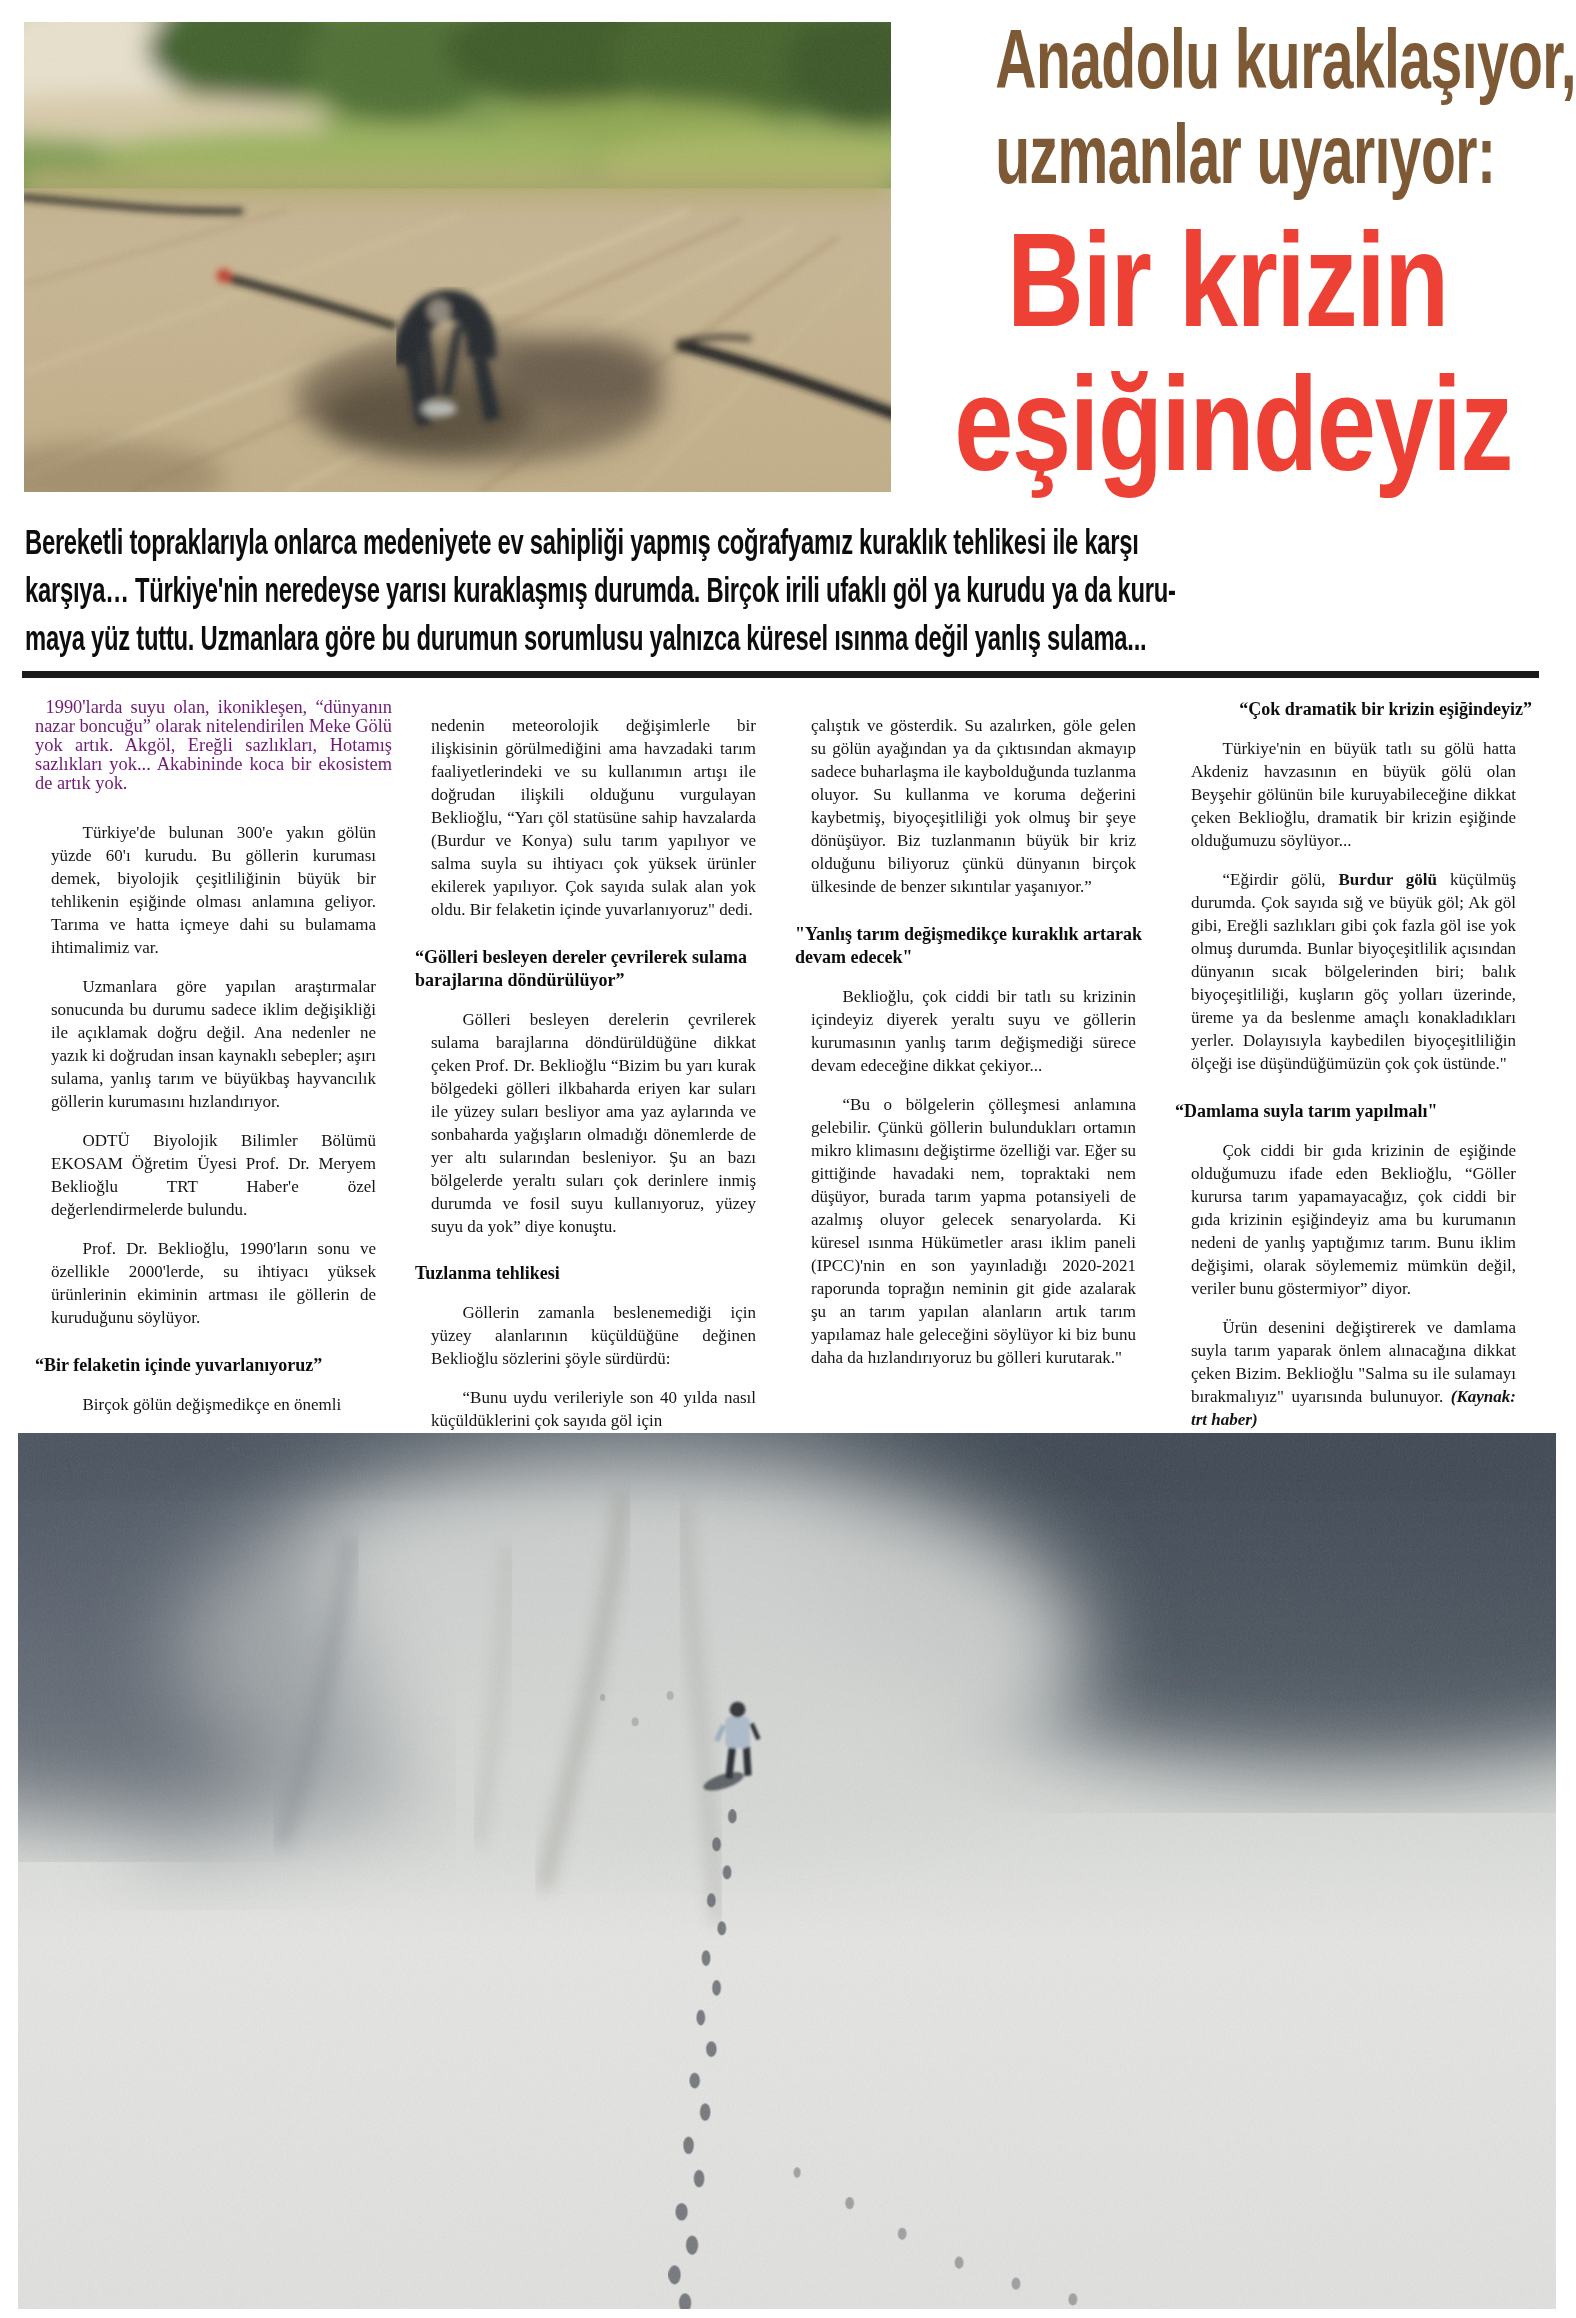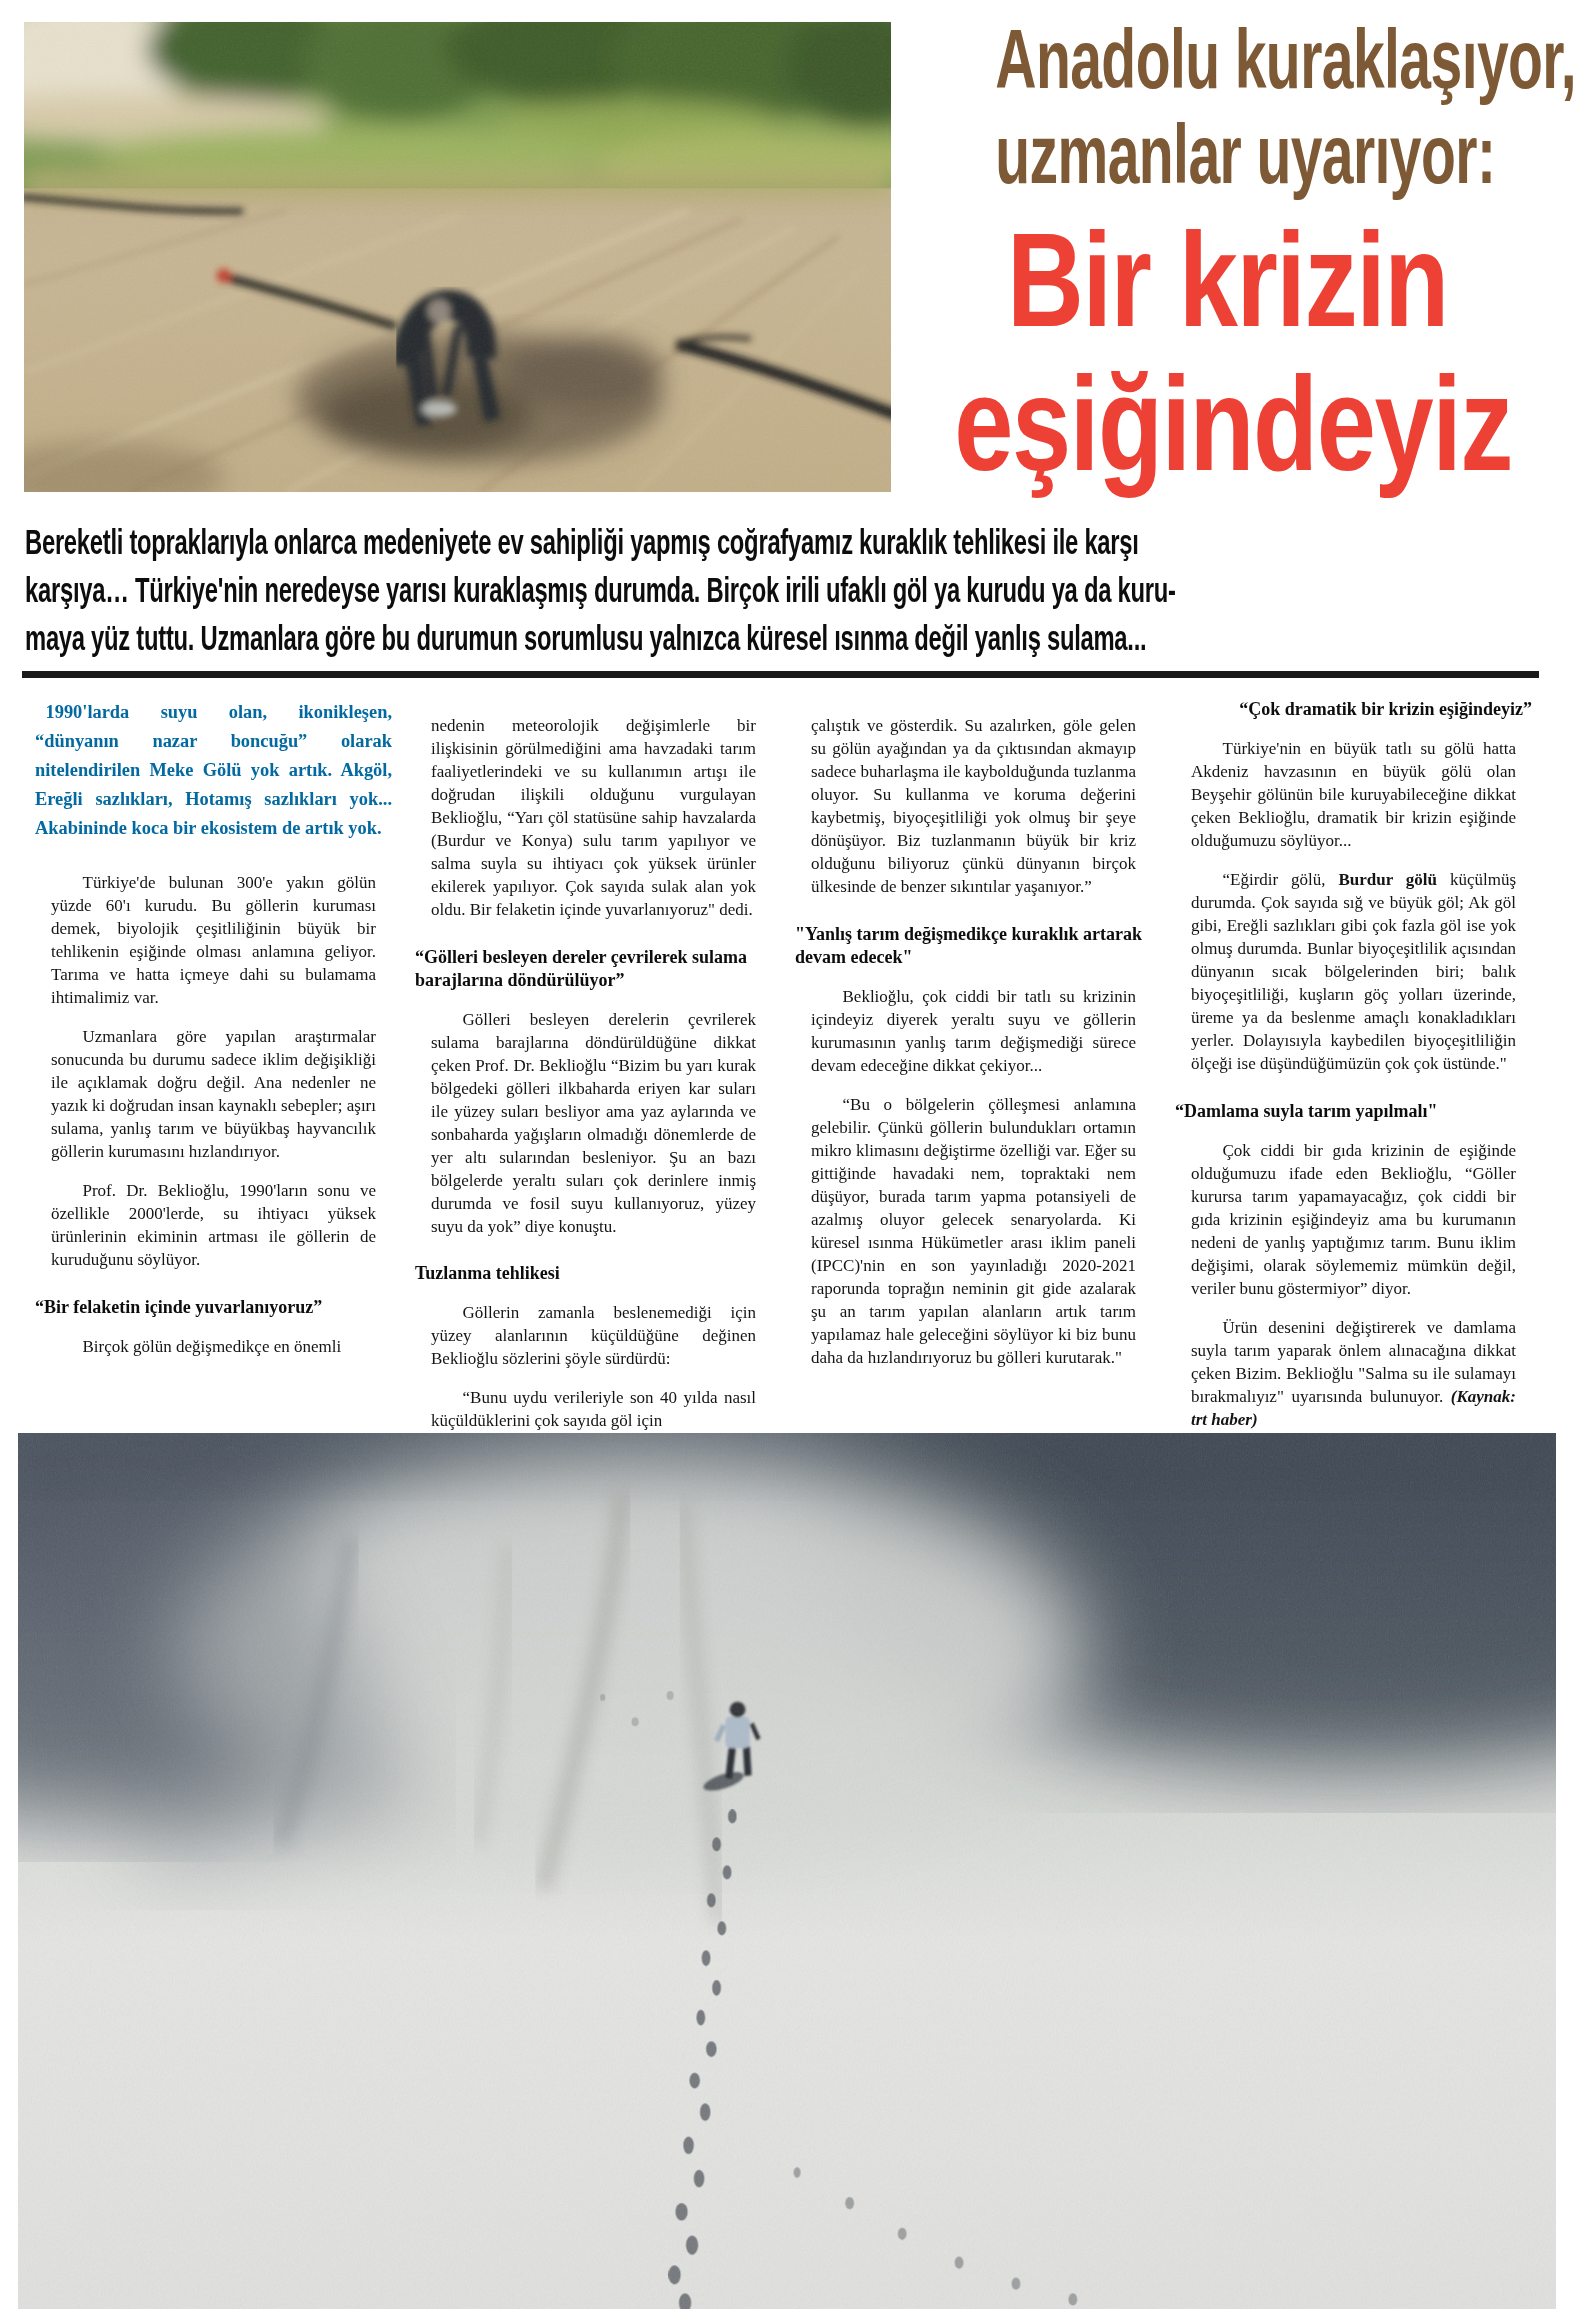--- a/index.html
+++ b/index.html
@@ -38,22 +38,22 @@
   }
   
   .rule{position:absolute;left:22px;top:671px;width:1517px;height:7px;background:#1a1a1a;}
   
   .columns{
     position:absolute;left:35px;top:698px;width:1499px;
     display:flex;gap:23px;
   }
   .col{width:357px;flex:0 0 357px;}
   .intro{
-    font-weight:bold;font-size:18.4px;line-height:29px;margin:0 0 28px 0;
-    text-align:justify;text-indent:10.5px;color:#0369a1;
+    font-weight:normal;font-size:18.4px;line-height:19px;margin:0 0 28px 0;
+    text-align:justify;text-indent:10.5px;color:#701a75;
   }
   .para{font-size:17px;line-height:23px;margin:16px;text-align:justify;color:#141414;}
   .para.indent{text-indent:31.5px;}
   .subhead{
     font-weight:bold;font-size:18px;line-height:23px;margin:24.5px 0 0 0;
     text-align:left;color:#0d0d0d;
   }
   .col > .subhead:first-child{margin-top:0;text-align:right;}
   .source{font-weight:bold;font-style:italic;font-size:17px;}
   
@@ -155,20 +155,21 @@
 </div>
 
 <div class="rule"></div>
 
 <div class="columns">
 
   <div class="col">
     <p class="intro">1990'larda suyu olan, ikonikleşen, “dünyanın nazar boncuğu” olarak nitelendirilen Meke Gölü yok artık. Akgöl, Ereğli sazlıkları, Hotamış sazlıkları yok... Akabininde koca bir ekosistem de artık yok.</p>
     <p class="para indent">Türkiye'de bulunan 300'e yakın gölün yüzde 60'ı kurudu. Bu göllerin kuruması demek, biyolojik çeşitliliğinin büyük bir tehlikenin eşiğinde olması anlamına geliyor. Tarıma ve hatta içmeye dahi su bulamama ihtimalimiz var.</p>
     <p class="para indent">Uzmanlara göre yapılan araştırmalar sonucunda bu durumu sadece iklim değişikliği ile açıklamak doğru değil. Ana nedenler ne yazık ki doğrudan insan kaynaklı sebepler; aşırı sulama, yanlış tarım ve büyükbaş hayvancılık göllerin kurumasını hızlandırıyor.</p>
+    <p class="para indent">ODTÜ Biyolojik Bilimler Bölümü EKOSAM Öğretim Üyesi Prof. Dr. Meryem Beklioğlu TRT Haber'e özel değerlendirmelerde bulundu.</p>
     <p class="para indent">Prof. Dr. Beklioğlu, 1990'ların sonu ve özellikle 2000'lerde, su ihtiyacı yüksek ürünlerinin ekiminin artması ile göllerin de kuruduğunu söylüyor.</p>
     <h3 class="subhead">“Bir felaketin içinde yuvarlanıyoruz”</h3>
     <p class="para indent">Birçok gölün değişmedikçe en önemli</p>
   </div>
 
   <div class="col">
     <p class="para">nedenin meteorolojik değişimlerle bir ilişkisinin görülmediğini ama havzadaki tarım faaliyetlerindeki ve su kullanımın artışı ile doğrudan ilişkili olduğunu vurgulayan Beklioğlu, “Yarı çöl statüsüne sahip havzalarda (Burdur ve Konya) sulu tarım yapılıyor ve salma suyla su ihtiyacı çok yüksek ürünler ekilerek yapılıyor. Çok sayıda sulak alan yok oldu. Bir felaketin içinde yuvarlanıyoruz" dedi.</p>
     <h3 class="subhead">“Gölleri besleyen dereler çevrilerek sulama barajlarına döndürülüyor”</h3>
     <p class="para indent">Gölleri besleyen derelerin çevrilerek sulama barajlarına döndürüldüğüne dikkat çeken Prof. Dr. Beklioğlu “Bizim bu yarı kurak bölgedeki gölleri ilkbaharda eriyen kar suları ile yüzey suları besliyor ama yaz aylarında ve sonbaharda yağışların olmadığı dönemlerde de yer altı sularından besleniyor. Şu an bazı bölgelerde yeraltı suları çok derinlere inmiş durumda ve fosil suyu kullanıyoruz, yüzey suyu da yok” diye konuştu.</p>
     <h3 class="subhead">Tuzlanma tehlikesi</h3>

